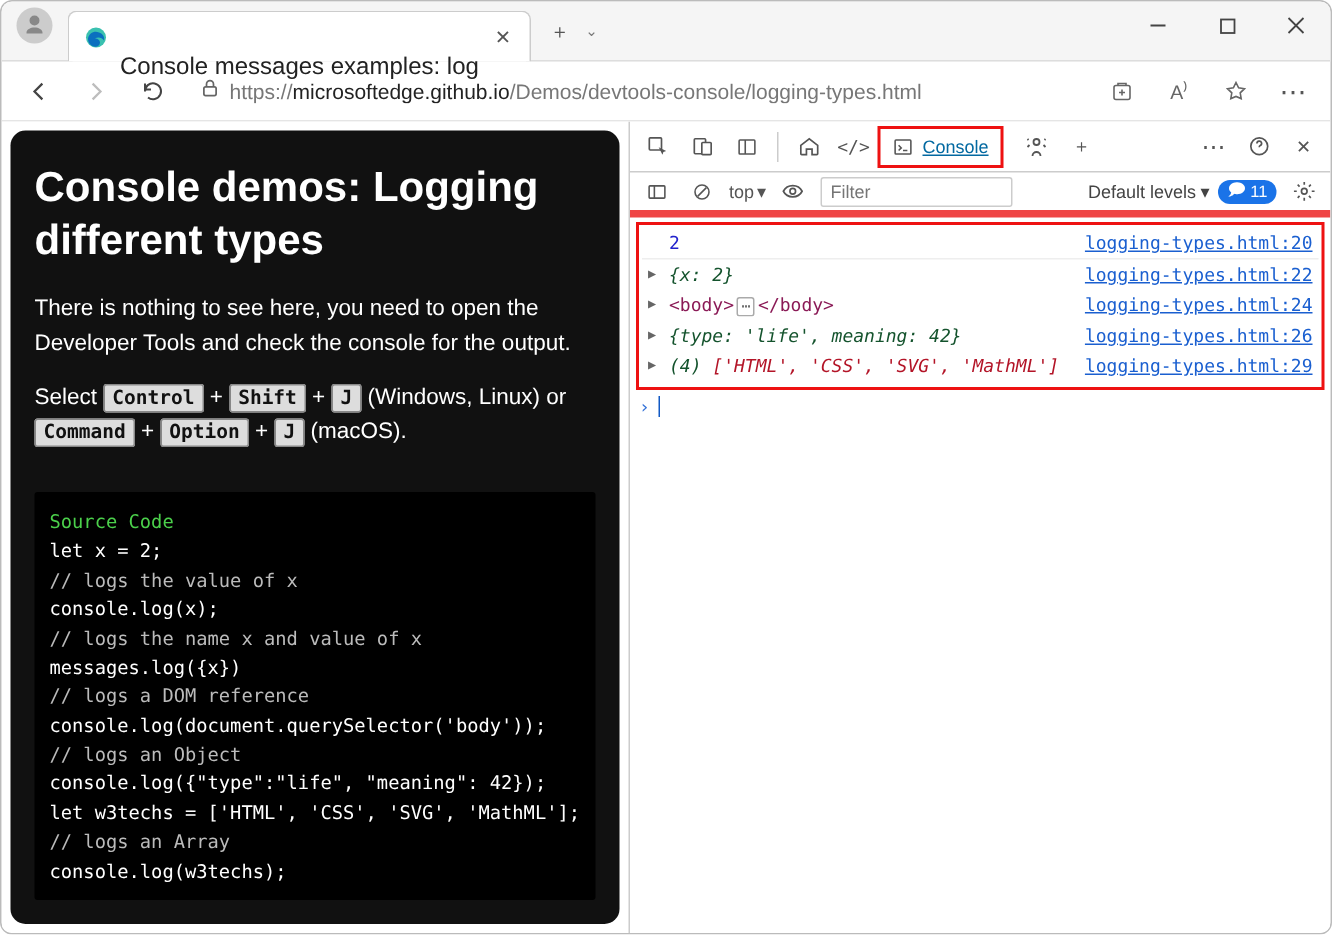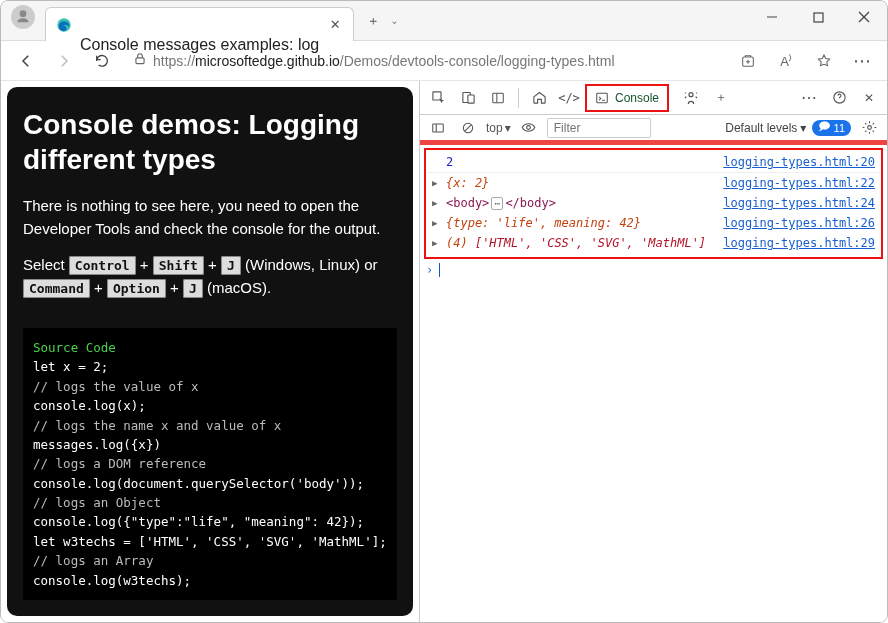--- a/index.html
+++ b/index.html
@@ -35,39 +35,39 @@
   .codebox{ background:#000; margin-top:29px; padding:10px 10px; font-family:Consolas,monospace; font-size:12.5px; color:#fff; line-height:1.55; border-radius:2px;}
   .codebox .hdr{ color:#4bd04b; }
   .codebox .cmt{ color:#bbb; }
   
   .devtools{ flex:1; display:flex; flex-direction:column; border-left:1px solid #ccc; background:#fff; font-size:12px;}
   .devtabs{ height:34px; display:flex; align-items:center; border-bottom:1px solid #ccc; padding:0 4px; gap:2px;}
   .devtabs .dtbtn{ width:28px; height:28px; display:flex; align-items:center; justify-content:center; color:#555; border-radius:3px;}
   .devtabs .sep{ width:1px; height:20px; background:#ccc; margin:0 4px;}
   .devtabs .consoletab{ display:flex; align-items:center; gap:6px; height:28px; padding:2px 8px; border:2px solid #e11; }
   .devtabs .consoletab .icon{ width:14px; height:14px;}
-  .devtabs .consoletab span{ color:#14532d;}
+  .devtabs .consoletab span{ color:#0369a1;text-decoration:underline;}
   .devtabs .spacer{ flex:1;}
   
   .ctoolbar{ height:30px; display:flex; align-items:center; gap:6px; border-bottom:5px solid #ef4444; padding:0 6px;}
   .ctoolbar .ctbtn{ width:24px; height:24px; display:flex; align-items:center; justify-content:center; color:#555; border-radius:3px;}
   .ctoolbar .ctxdrop{ display:flex; align-items:center; gap:2px; color:#555;}
-  .ctoolbar .filter{ border:1px solid #ccc; height:20px; padding:0 6px; font-size:12px; width:104px; border-radius:2px;}
+  .ctoolbar .filter{ border:1px solid #ccc; height:20px; padding:0 6px; font-size:12px; width:128px; border-radius:2px;}
   .ctoolbar .levels{ color:#444; font-size:12px; display:flex; align-items:center; gap:3px;}
   .ctoolbar .badge{ background:#1a73e8; color:#fff; border-radius:9px; padding:0 6px; font-size:11px; height:16px; display:flex; align-items:center;}
   .ctoolbar .badge::before{ content:""; width:0;}
   .ctoolbar .flex{ flex:1;}
   
   .messages{ border:2px solid #e11; margin:3px 4px 0 4px; padding:2px 2px 4px 2px;}
   .row{ display:flex; align-items:flex-start; padding:3px 4px; font-family:Consolas,monospace; font-size:12px; gap:4px;}
   .row.sep{ border-bottom:1px solid #eee;}
   .row .expander{ width:10px; color:#666; font-size:9px; padding-top:2px; user-select:none;}
   .row .msg{ flex:1; white-space:nowrap; overflow:hidden; text-overflow:ellipsis;}
   .row .src{ color:#1a5fd0; text-decoration:underline; white-space:nowrap; margin-left:6px;}
-  .obj{ color:#c2410c; font-style:italic;}
+  .obj{ color:#14532d; font-style:italic;}
   .tag{ color:#8a1a56;}
   .num{ color:#2222cc;}
   .elbox{ display:inline-block; border:1px solid #aaa; border-radius:2px; padding:0 2px; margin:0 2px; color:#666; font-style:normal; font-size:10px;}
   .str{ color:#b31427;}
   .prompt{ display:flex; align-items:center; padding:4px 6px; font-family:Consolas,monospace;}
   .prompt .arrow{ color:#3673d8; font-size:12px; margin-right:6px;}
   .prompt .caret{ width:1px; height:14px; background:#1159c4; animation:blink 1s step-end infinite;}
   @keyframes blink{ 50%{opacity:0;} }
 </style>
 </head>

